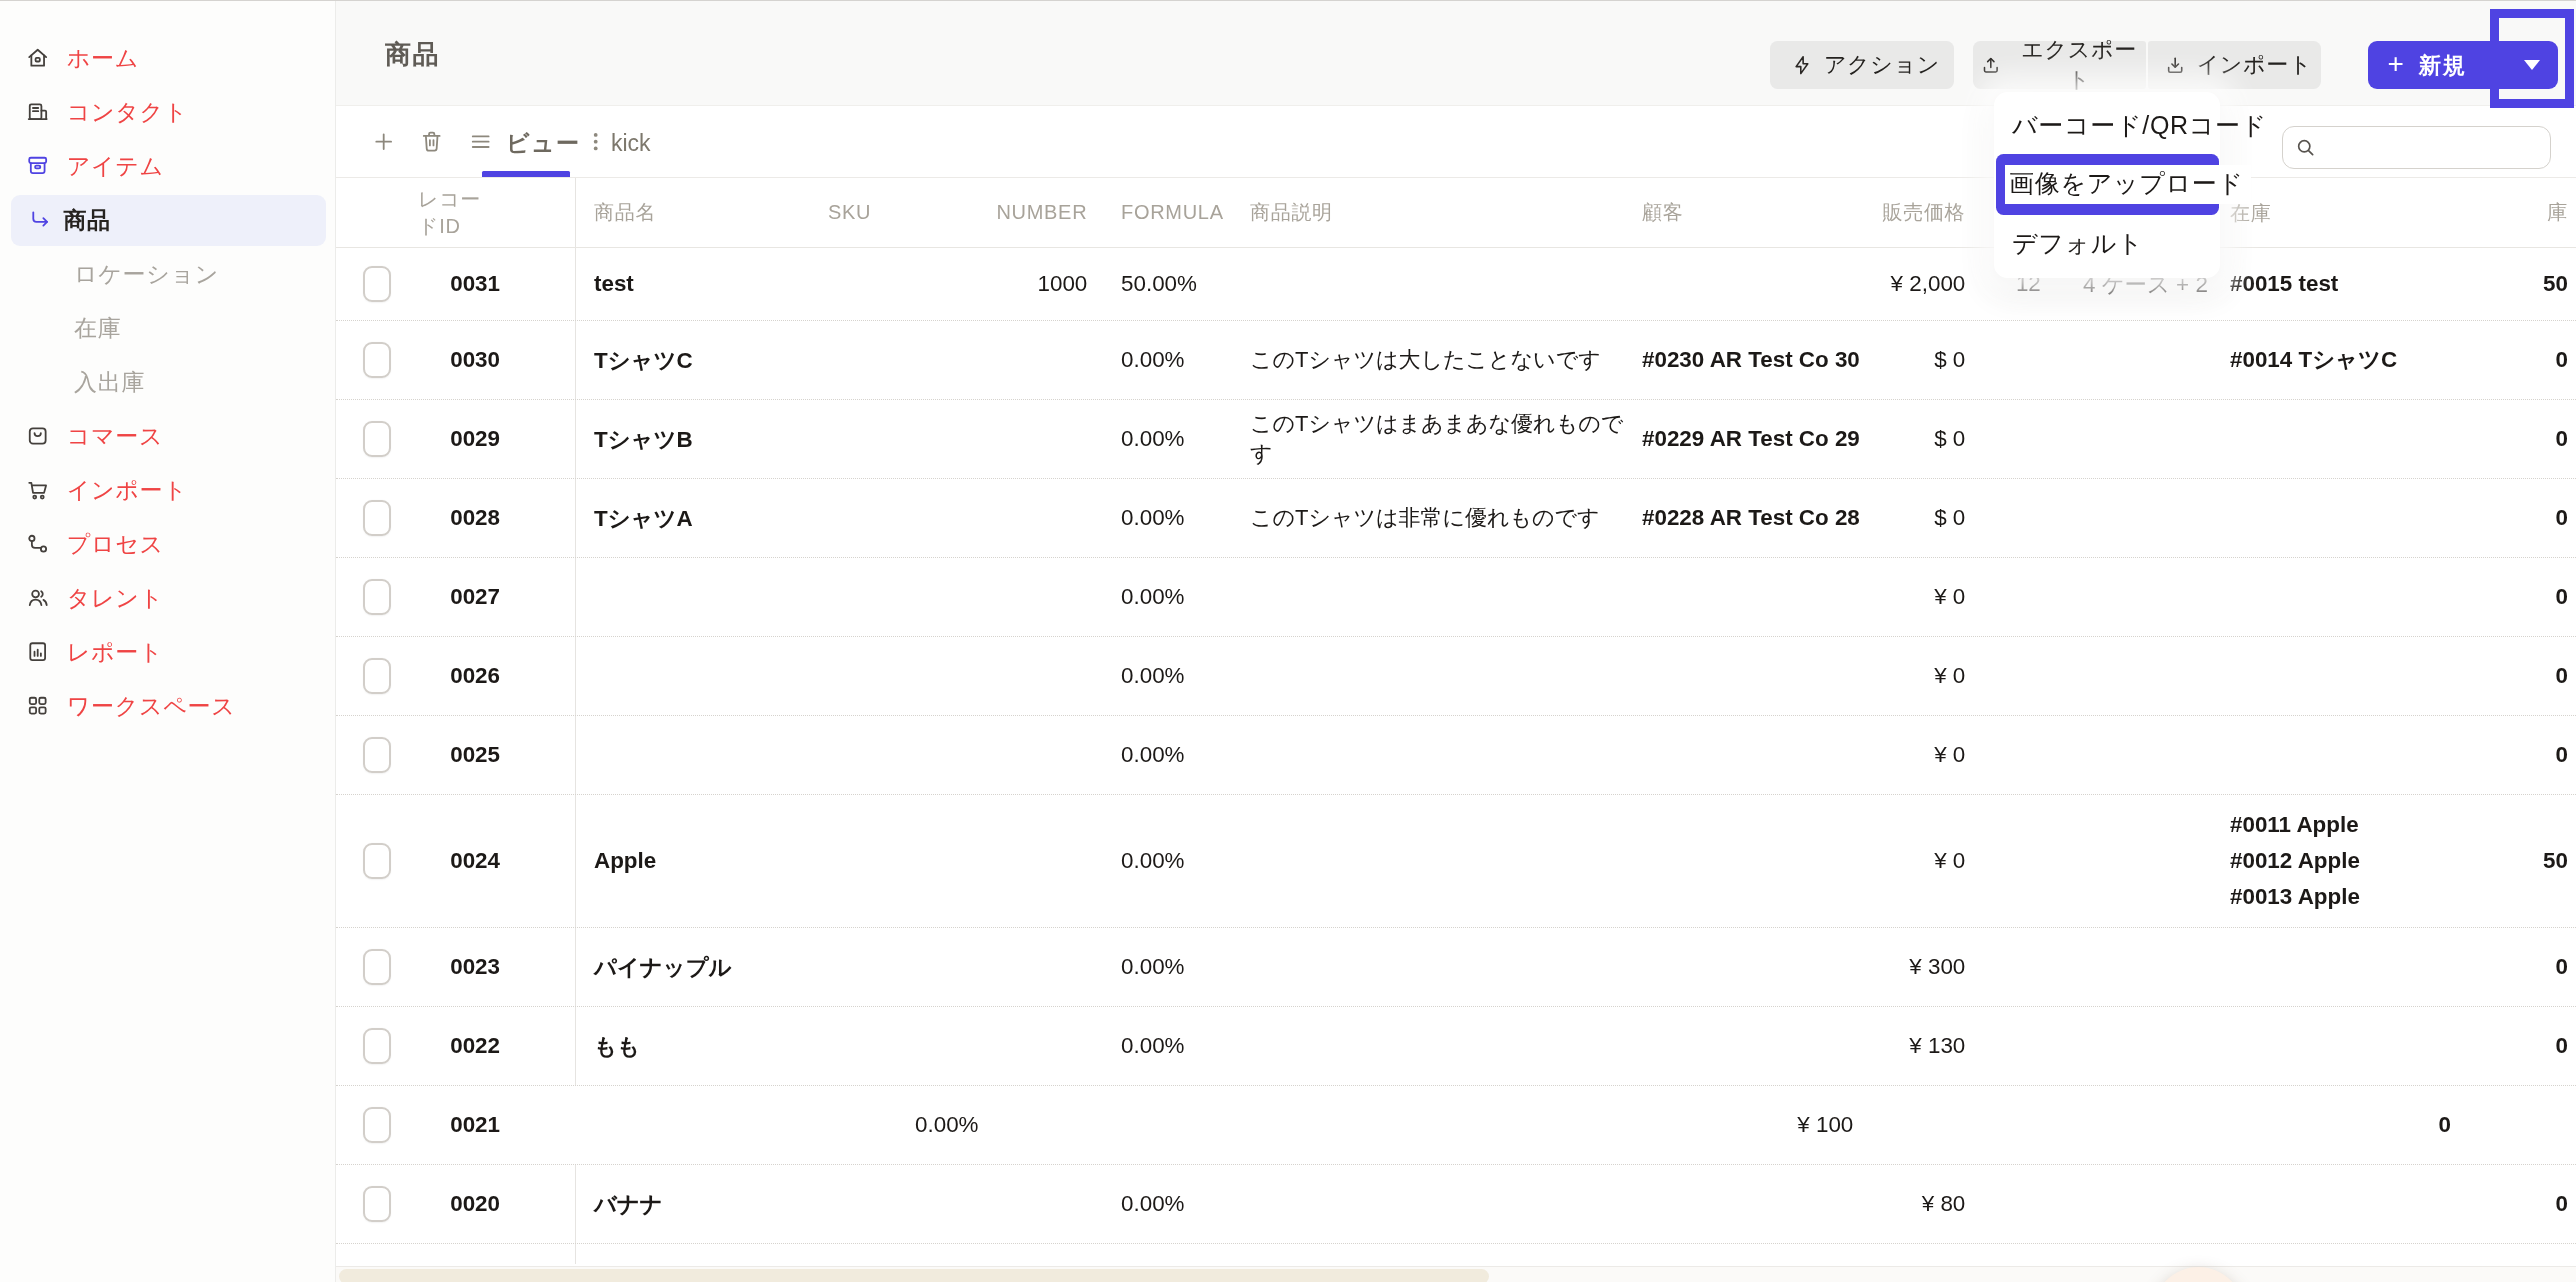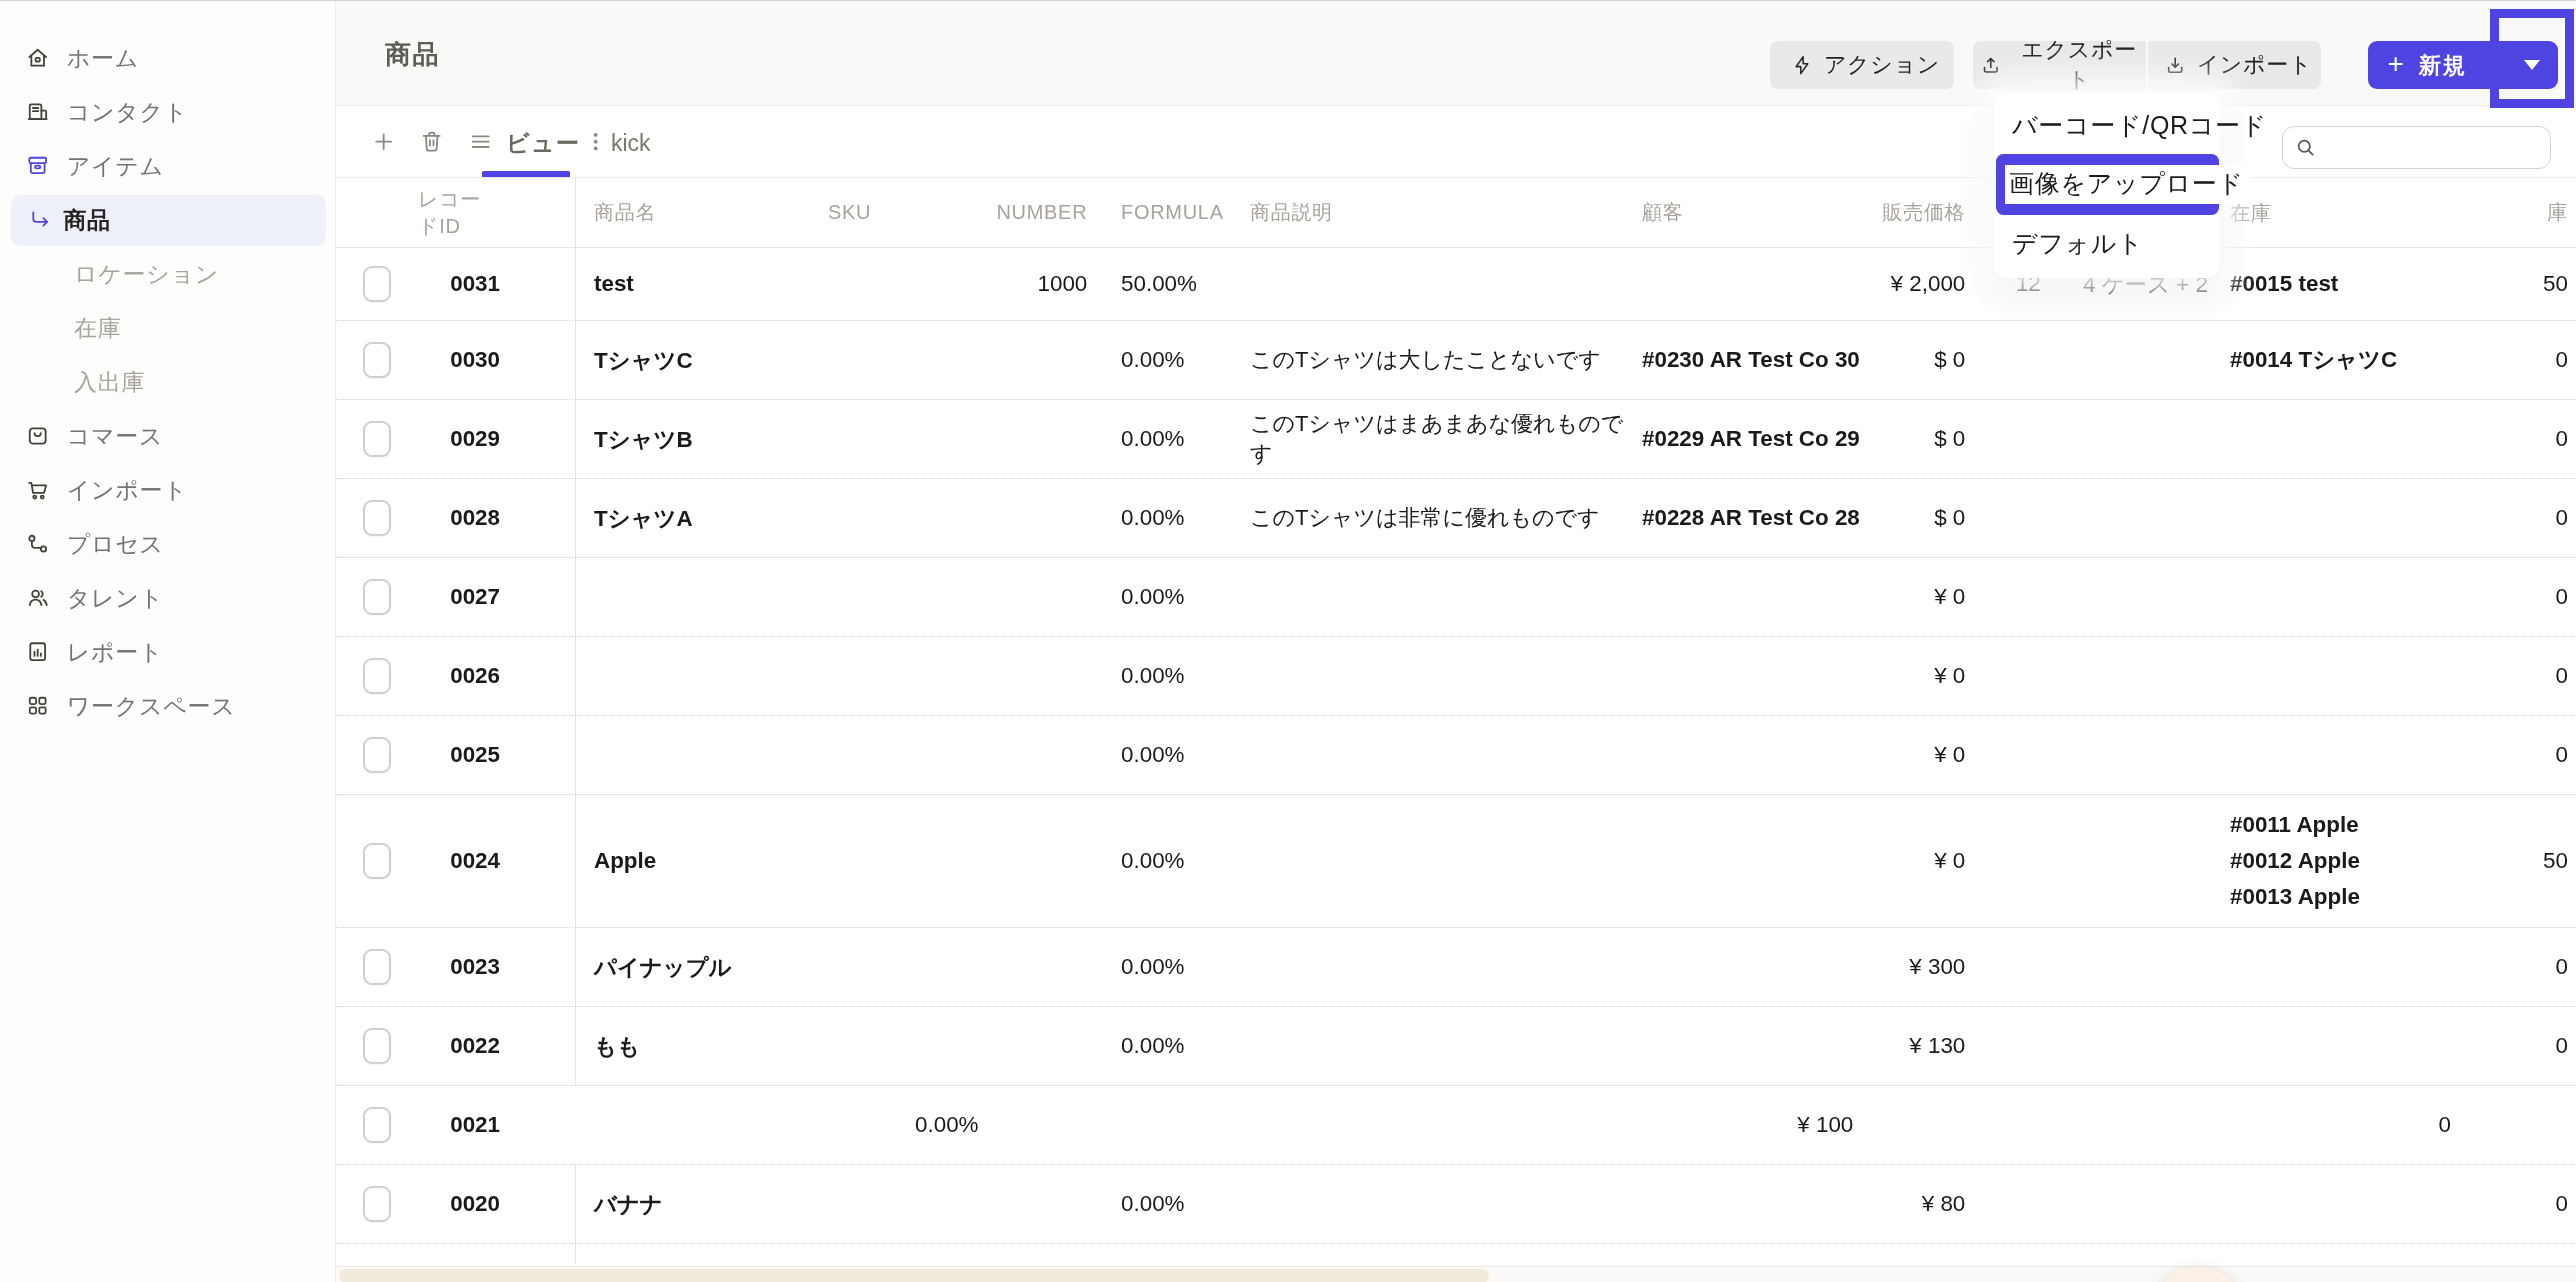--- a/index.html
+++ b/index.html
@@ -8,21 +8,21 @@
     font-family:"Liberation Sans","DejaVu Sans",sans-serif; color:#1c1917; }
   .page { position:relative; width:2576px; height:1283px; background:#fff; border-top:1.5px solid #d5d3d0; }
 
   
   .sidebar { position:absolute; left:0; top:0; width:336px; height:1283px; background:#fdfdfc;
     border-right:0.7px solid #ececea; padding-top:30px; z-index:20; }
   .side-item { display:flex; align-items:center; height:54px; padding-left:25px; cursor:pointer; }
   .side-item .side-icon { width:25.4px; height:25.4px; color:#44403c; flex:0 0 25.4px; display:flex; }
   .side-item .side-icon svg { width:25.4px; height:25.4px; }
   .side-item .side-icon.accent { color:#4f43e2; }
-  .side-item .side-label { margin-left:16.4px; font-size:23px; font-weight:500; color:#737373; letter-spacing:0.7px; }
+  .side-item .side-label { margin-left:16.4px; font-size:23px; font-weight:500; color:#ef4444; letter-spacing:0.7px; }
   .side-item.sub { padding-left:74px; }
   .side-item.sub .side-label { margin-left:0; font-weight:400; color:#a8a49d; }
   .side-item.sub-active { background:#eef0fa; border-radius:9px; margin:1.5px 9px 1.5px 10.5px; height:51px; padding-left:17px; }
   .side-item.sub-active .side-label { margin-left:10.5px; font-weight:700; color:#262320; }
 
   
   .page-header { position:absolute; left:336px; top:0; width:2240px; height:105px; background:#f9f9f8;
     border-bottom:0.7px solid #f0efec; }
   .page-title { position:absolute; left:49px; top:36px; font-size:26px; font-weight:600; color:#5f5b55; letter-spacing:1.5px; }
   .gbtn { position:absolute; top:40px; height:48px; background:#e9e9e8; border:none; border-radius:7.5px;
@@ -69,21 +69,21 @@
   .trow .c-id { justify-content:flex-end; padding-right:75px; font-weight:700; }
   .trow .c-sku { justify-content:center; }
   .trow .c-num { justify-content:flex-end; padding-right:18.7px; }
   .trow .c-for { padding-left:15px; }
   .trow .c-desc { padding-left:9px; font-size:22px; }
   .trow .c-cust { padding-left:12px; font-weight:700; }
   .trow .c-price { justify-content:flex-end; padding-right:15.7px; font-weight:500; }
   .trow .c-qty { justify-content:flex-end; padding-right:11.2px; }
   .trow .c-sunits { padding-left:31px; }
   .trow .c-stock { padding-left:17px; font-weight:700; flex-direction:column; justify-content:center; align-items:flex-start; line-height:36px; }
-  .trow .c-count { justify-content:flex-end; padding-right:9px; font-weight:400; }
+  .trow .c-count { justify-content:flex-end; padding-right:9px; font-weight:700; }
   .trow.thead { height:70px; border-bottom:1.5px solid #e8e6e2; }
   .trow.thead > div { font-size:20px; font-weight:500; color:#a8a39a; letter-spacing:0.7px; }
   .trow.thead .c-name, .trow.thead .c-id, .trow.thead .c-cust, .trow.thead .c-stock, .trow.thead .c-count { font-weight:500; }
   .trow.body + .trow.body { border-top:1.5px dotted #d6d3ce; }
   .checkbox { width:28px; height:36px; margin-left:27px; background:#fff; border:2.2px solid #d2cec9; border-radius:9px;
     cursor:pointer; box-shadow:0 0.7px 1.5px rgba(0,0,0,.05); }
 
   
   .hscroll-track { position:absolute; left:336px; top:1265px; width:2240px; height:18px; background:#fbfaf8;
     border-top:0.7px solid #eceae7; z-index:30; }

